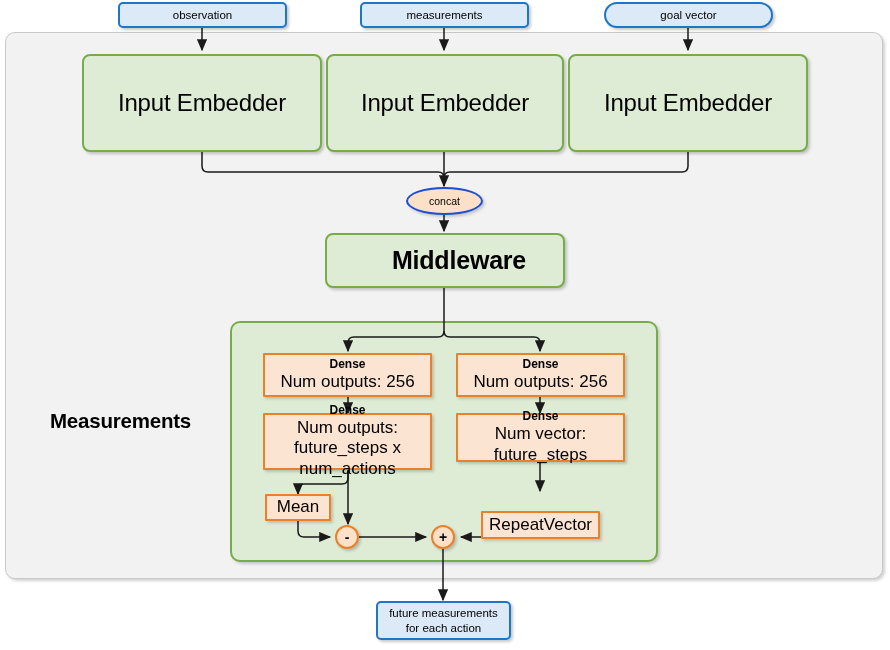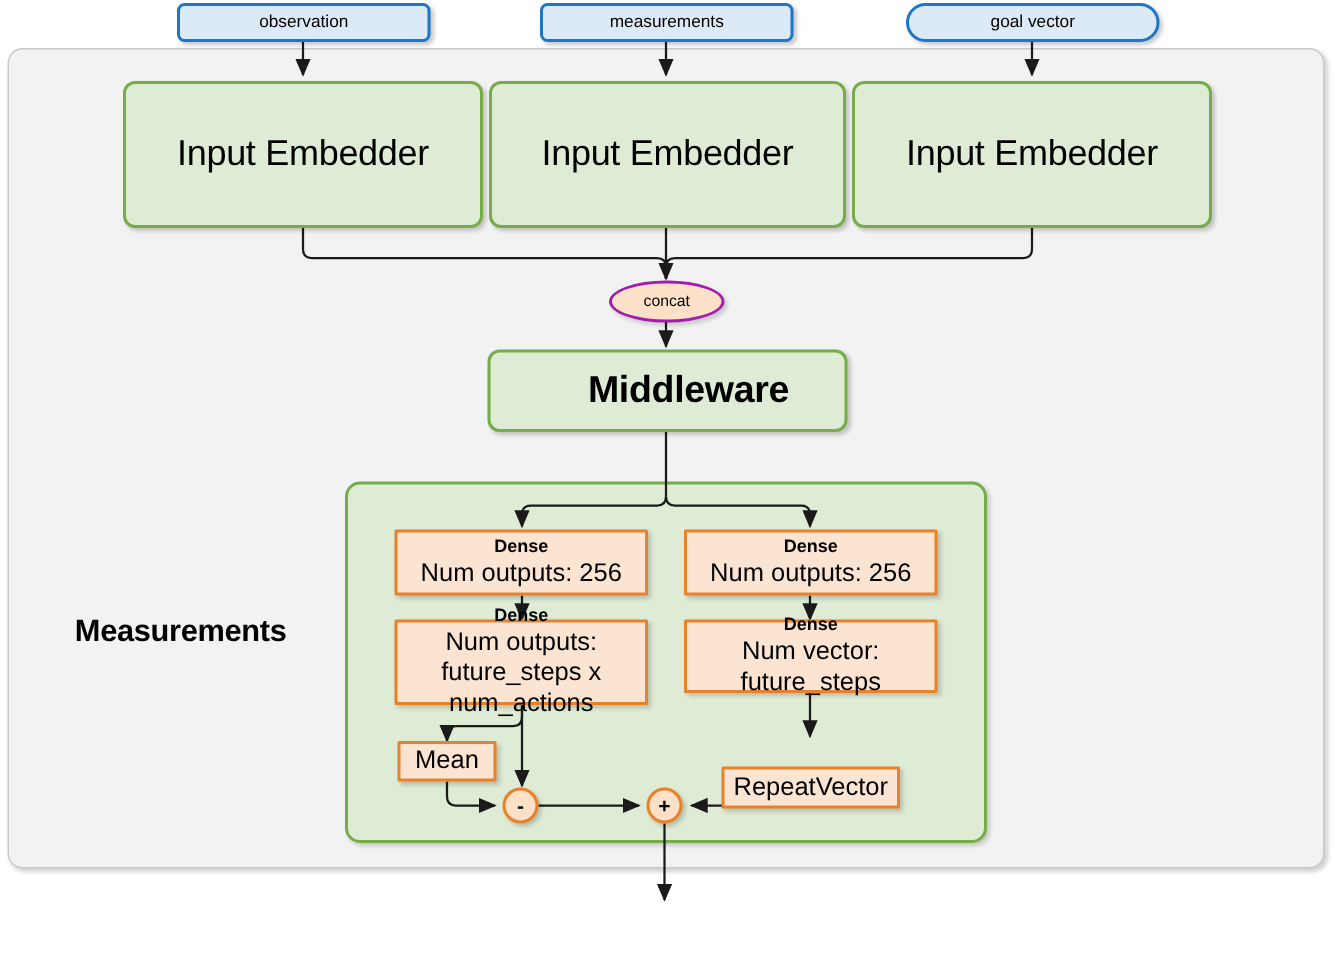--- a/index.html
+++ b/index.html
@@ -102,21 +102,21 @@
   .orange-box .ttl {
     font-weight: bold;
     font-size: 12px;
   }
   .orange-box .sub {
     font-size: 17px;
   }
   
   .ellipse {
     background: #fce0c8;
-    border: 2px solid #a21caf;
+    border: 2px solid #1d4ed8;
     border-radius: 50%;
     font-size: 10.5px;
     box-shadow: 2px 2px 3px rgba(0,0,0,0.18);
   }
   
   .op-circle {
     background: #fce0c8;
     border: 2px solid #e8812a;
     border-radius: 50%;
     width: 24px;
@@ -239,14 +239,18 @@
   </div>
 
   <div class="node orange-box" style="left:481px; top:493px; width:119px; height:28px;margin-top:18px;">
     <span class="sub">RepeatVector</span>
   </div>
 
   <div class="node op-circle" style="left:431px; top:525px;">
     <span>+</span>
   </div>
 
+  <div class="node io-box" style="left:376px; top:601px; width:135px; height:39px; flex-direction:column;">
+    <div>future measurements</div>
+    <div>for each action</div>
+  </div>
 
 </div>
 
 </body></html>

